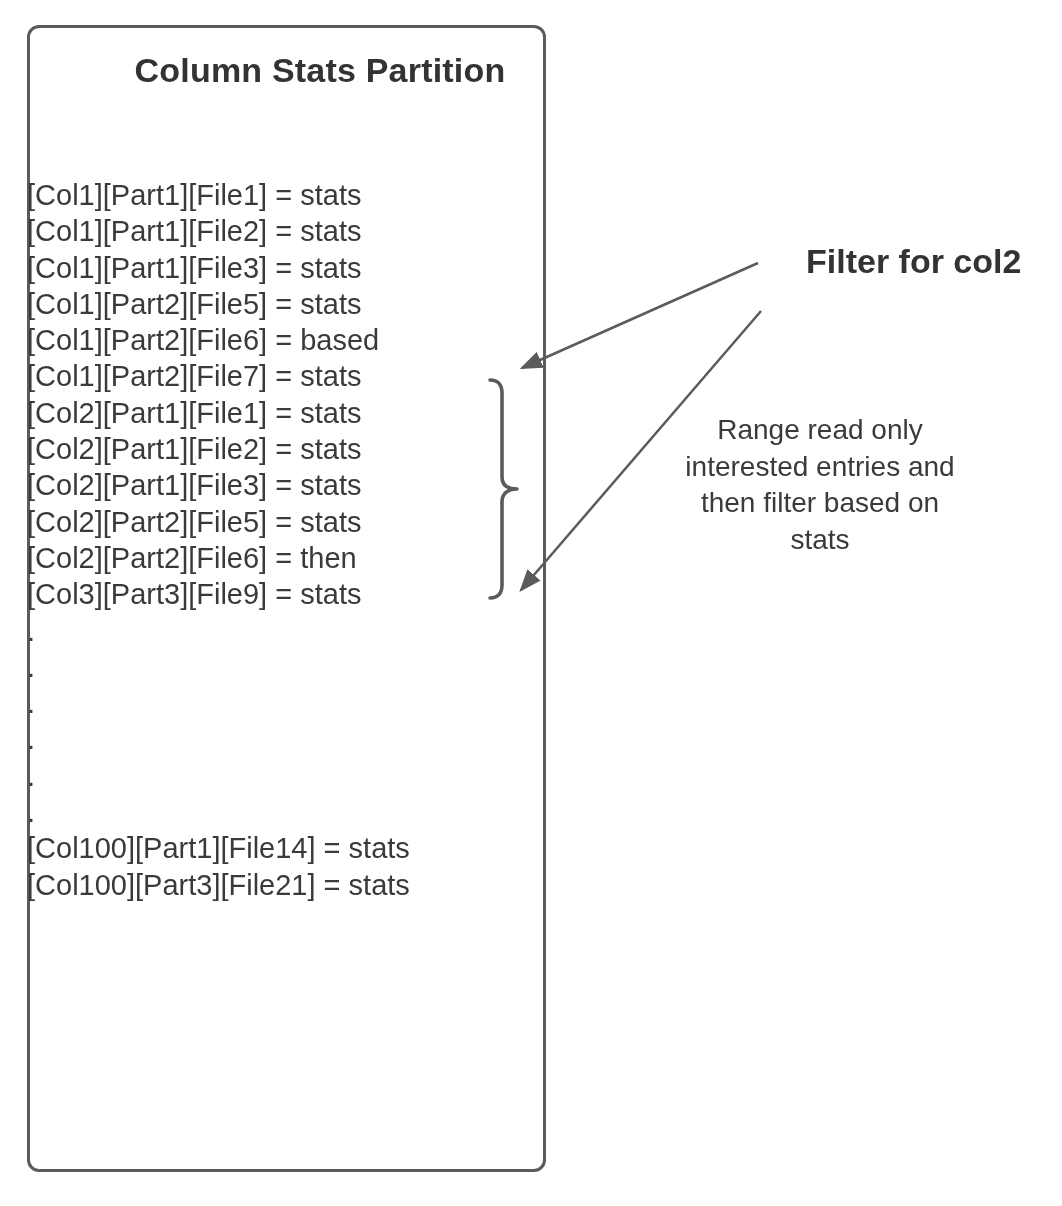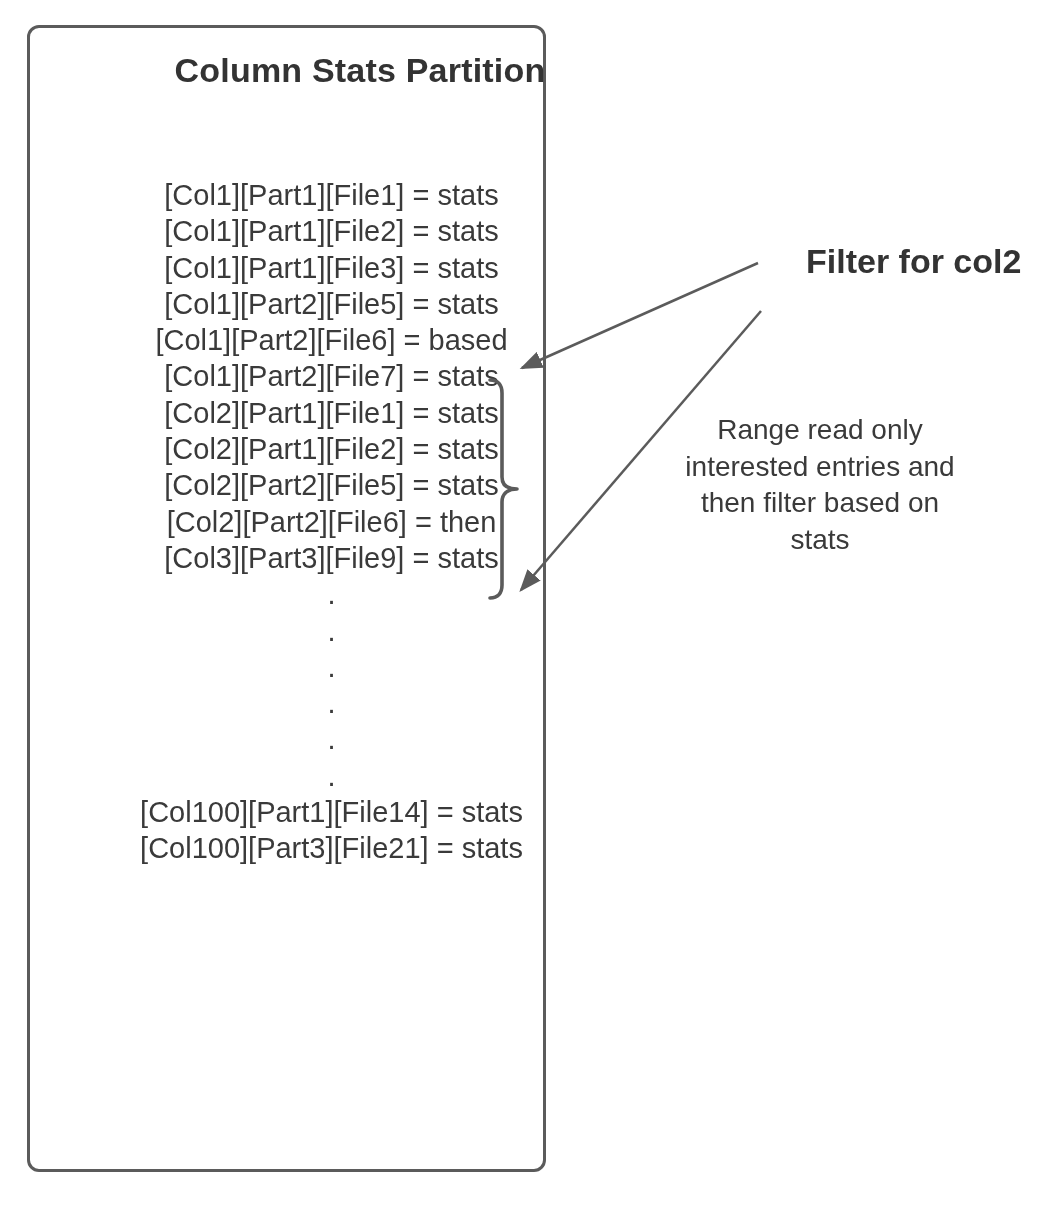--- a/index.html
+++ b/index.html
@@ -30,33 +30,31 @@
     position: absolute;
     left: 27px;
     top: 50px;
     width: 586px;
     text-align: center;
     font-size: 34px;
     font-weight: bold;
     line-height: 1.2;
     color: #333333;
     letter-spacing: 0.2px;
-    padding-left: 40px;
   }
   .entries {
     position: absolute;
     left: 27px;
     top: 177px;
     width: 519px;
-    text-align: center;
+    text-align: left;
     font-size: 29px;
     line-height: 36.3px;
     color: #3a3a3a;
     white-space: nowrap;
-    margin-left: 45px;
   }
   .entries .entry { height: 36.3px; }
   .overlay {
     position: absolute;
     left: 0;
     top: 0;
     pointer-events: none;
   }
   .overlay .arrow {
     stroke: #5b5b5b;
@@ -103,20 +101,21 @@
 
   <div class="entries">
       <div class="entry">[Col1][Part1][File1] = stats</div>
       <div class="entry">[Col1][Part1][File2] = stats</div>
       <div class="entry">[Col1][Part1][File3] = stats</div>
       <div class="entry">[Col1][Part2][File5] = stats</div>
       <div class="entry">[Col1][Part2][File6] = based</div>
       <div class="entry">[Col1][Part2][File7] = stats</div>
       <div class="entry">[Col2][Part1][File1] = stats</div>
       <div class="entry">[Col2][Part1][File2] = stats</div>
+      <div class="entry">[Col2][Part1][File3] = stats</div>
       <div class="entry">[Col2][Part2][File5] = stats</div>
       <div class="entry">[Col2][Part2][File6] = then</div>
       <div class="entry">[Col3][Part3][File9] = stats</div>
       <div class="entry dot">.</div>
       <div class="entry dot">.</div>
       <div class="entry dot">.</div>
       <div class="entry dot">.</div>
       <div class="entry dot">.</div>
       <div class="entry dot">.</div>
       <div class="entry">[Col100][Part1][File14] = stats</div>

